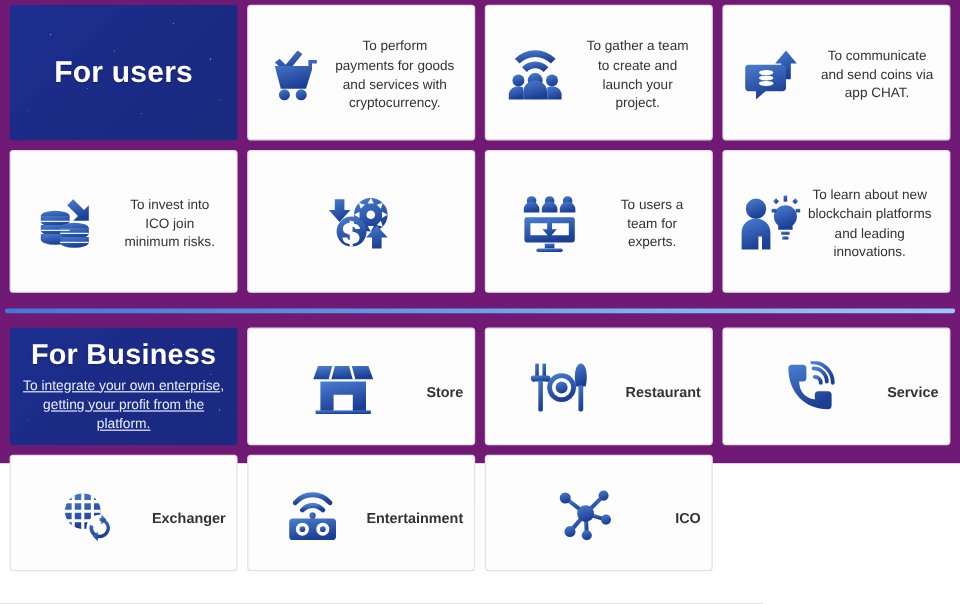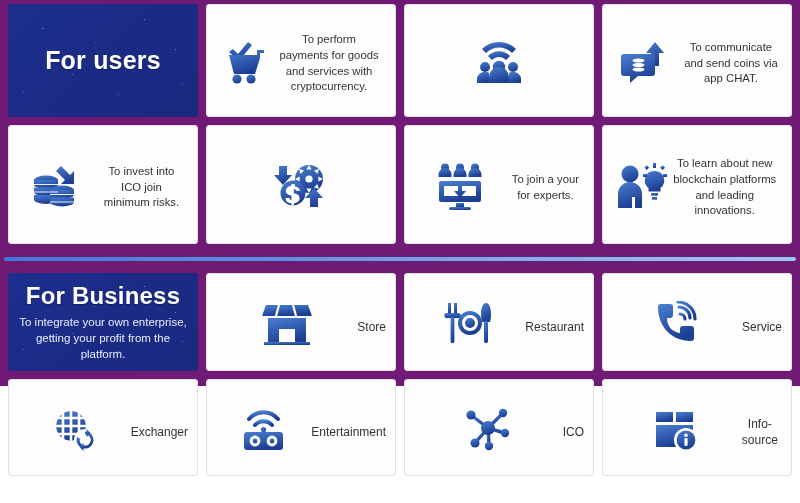--- a/index.html
+++ b/index.html
@@ -58,20 +58,21 @@
     letter-spacing: .2px;
     text-shadow: 0 1px 1px rgba(0,0,0,.35);
   }
   .banner-users .banner-title    { font-size: 25px; }
   .banner-business .banner-title { font-size: 24px; margin-bottom: 4px; }
   .banner-sub {
     color: #e9edfb;
     font-size: 11.5px;
     line-height: 1.42;
     padding: 0 8px;
+    text-decoration: underline;
   }
 
   
   .card {
     background: #fdfdfd;
     border: 1px solid #e2e2e2;
     border-radius: 3px;
     display: flex;
     flex-direction: row;
     align-items: center;
@@ -92,20 +93,21 @@
     font-size: 11.3px;
     line-height: 1.38;
     margin-top: 4px;
     padding: 0 4px;
   }
   .card-label {
     color: #333333;
     font-size: 12px;
     line-height: 1.3;
     margin-top: 9px;
+    font-weight: bold;
   }
 
   
   .row-h-1 { height: 113px; }
   .row-h-2 { height: 119px; }
   .row-h-3 { height: 98px; text-align: center; }
   .row-h-4 { height: 97px; }
 
   .section-business .card-icon { height: 50px; }
 
@@ -159,20 +161,21 @@
           <path d="M15 17 a15 15 0 0 1 22 0 l-4 4 a9.5 9.5 0 0 0 -14 0 z" fill="url(#g2)"></path>
           <circle cx="26" cy="25.5" r="3.2" fill="url(#g2)"></circle>
           <circle cx="26" cy="28" r="6.2" fill="url(#g2)"></circle>
           <path d="M16 44 v-6 a10 10 0 0 1 20 0 v6 z" fill="url(#g2)"></path>
           <circle cx="12" cy="28" r="5" fill="url(#g2)"></circle>
           <path d="M4 44 v-5 a8 8 0 0 1 12 -5 v10 z" fill="url(#g2)"></path>
           <circle cx="40" cy="28" r="5" fill="url(#g2)"></circle>
           <path d="M48 44 v-5 a8 8 0 0 0 -12 -5 v10 z" fill="url(#g2)"></path>
         </svg>
       </div>
+      <div class="card-text">To gather a team to create and launch your project.</div>
     </div>
 
     <div class="card row-h-1">
       <div class="card-icon">
         <svg width="54" height="48" viewBox="0 0 54 48">
           <defs>
               <linearGradient id="g3" x1="0" y1="0" x2="0.35" y2="1">
             <stop offset="0" stop-color="#4a7fd0"></stop>
                 <stop offset="1" stop-color="#1c3e94"></stop>
           </linearGradient>
@@ -270,21 +273,21 @@
             <circle cx="40" cy="5.5" r="4"></circle>
               <path d="M33.5 15 v-2.5 a6.5 6.5 0 0 1 13 0 v2.5 z"></path>
           </g>
           <path d="M6 19 h38 a2 2 0 0 1 2 2 v17 a2 2 0 0 1 -2 2 h-38 a2 2 0 0 1 -2 -2 v-17 a2 2 0 0 1 2 -2 z
                    M9 24 v10 h32 v-10 z" fill="url(#g6)" fill-rule="evenodd"></path>
           <rect x="21" y="41" width="8" height="4" fill="url(#g6)"></rect>
           <rect x="14" y="45" width="22" height="3" rx="1.5" fill="url(#g6)"></rect>
           <path d="M23 21 h4 v8 h4 l-6 7 l-6 -7 h4 z" fill="url(#g6)"></path>
         </svg>
       </div>
-      <div class="card-text">To join a your for experts.</div>
+      <div class="card-text">To users a team for experts.</div>
     </div>
 
     <div class="card row-h-2">
       <div class="card-icon">
         <svg width="54" height="48" viewBox="0 0 54 48">
           <defs>
               <linearGradient id="g7" x1="0" y1="0" x2="0.35" y2="1">
             <stop offset="0" stop-color="#4a7fd0"></stop>
                 <stop offset="1" stop-color="#1c3e94"></stop>
           </linearGradient>
@@ -456,37 +459,15 @@
           <circle cx="8" cy="8" r="4.6" fill="url(#g13)"></circle>
           <circle cx="40" cy="6" r="4.2" fill="url(#g13)"></circle>
           <circle cx="42" cy="26" r="4.2" fill="url(#g13)"></circle>
           <circle cx="12" cy="36" r="4.6" fill="url(#g13)"></circle>
           <circle cx="26" cy="39" r="4.2" fill="url(#g13)"></circle>
         </svg>
       </div>
       <div class="card-label">ICO</div>
     </div>
 
-    <div class="card row-h-4">
-      <div class="card-icon">
-        <svg width="50" height="44" viewBox="0 0 50 44">
-          <defs>
-              <linearGradient id="g14" x1="0" y1="0" x2="0.35" y2="1">
-            <stop offset="0" stop-color="#4a7fd0"></stop>
-                <stop offset="1" stop-color="#1c3e94"></stop>
-          </linearGradient>
-            </defs>
-          <path d="M6 5 h17 v10 h-17 z" fill="url(#g14)"></path>
-          <path d="M26 5 h17 v10 h-17 z" fill="url(#g14)"></path>
-          <path d="M6 18 h37 v22 h-37 z" fill="url(#g14)"></path>
-          <circle cx="36" cy="33" r="12" fill="#ffffff"></circle>
-          <circle cx="36" cy="33" r="9.4" fill="url(#g14)"></circle>
-          <g fill="#ffffff">
-            <circle cx="36" cy="28.3" r="1.8"></circle>
-            <rect x="34.4" y="31" width="3.2" height="8" rx="1.2"></rect>
-          </g>
-        </svg>
-      </div>
-      <div class="card-label">Info-source</div>
-    </div>
   </div>
 
 </div>
 
 </body></html>

